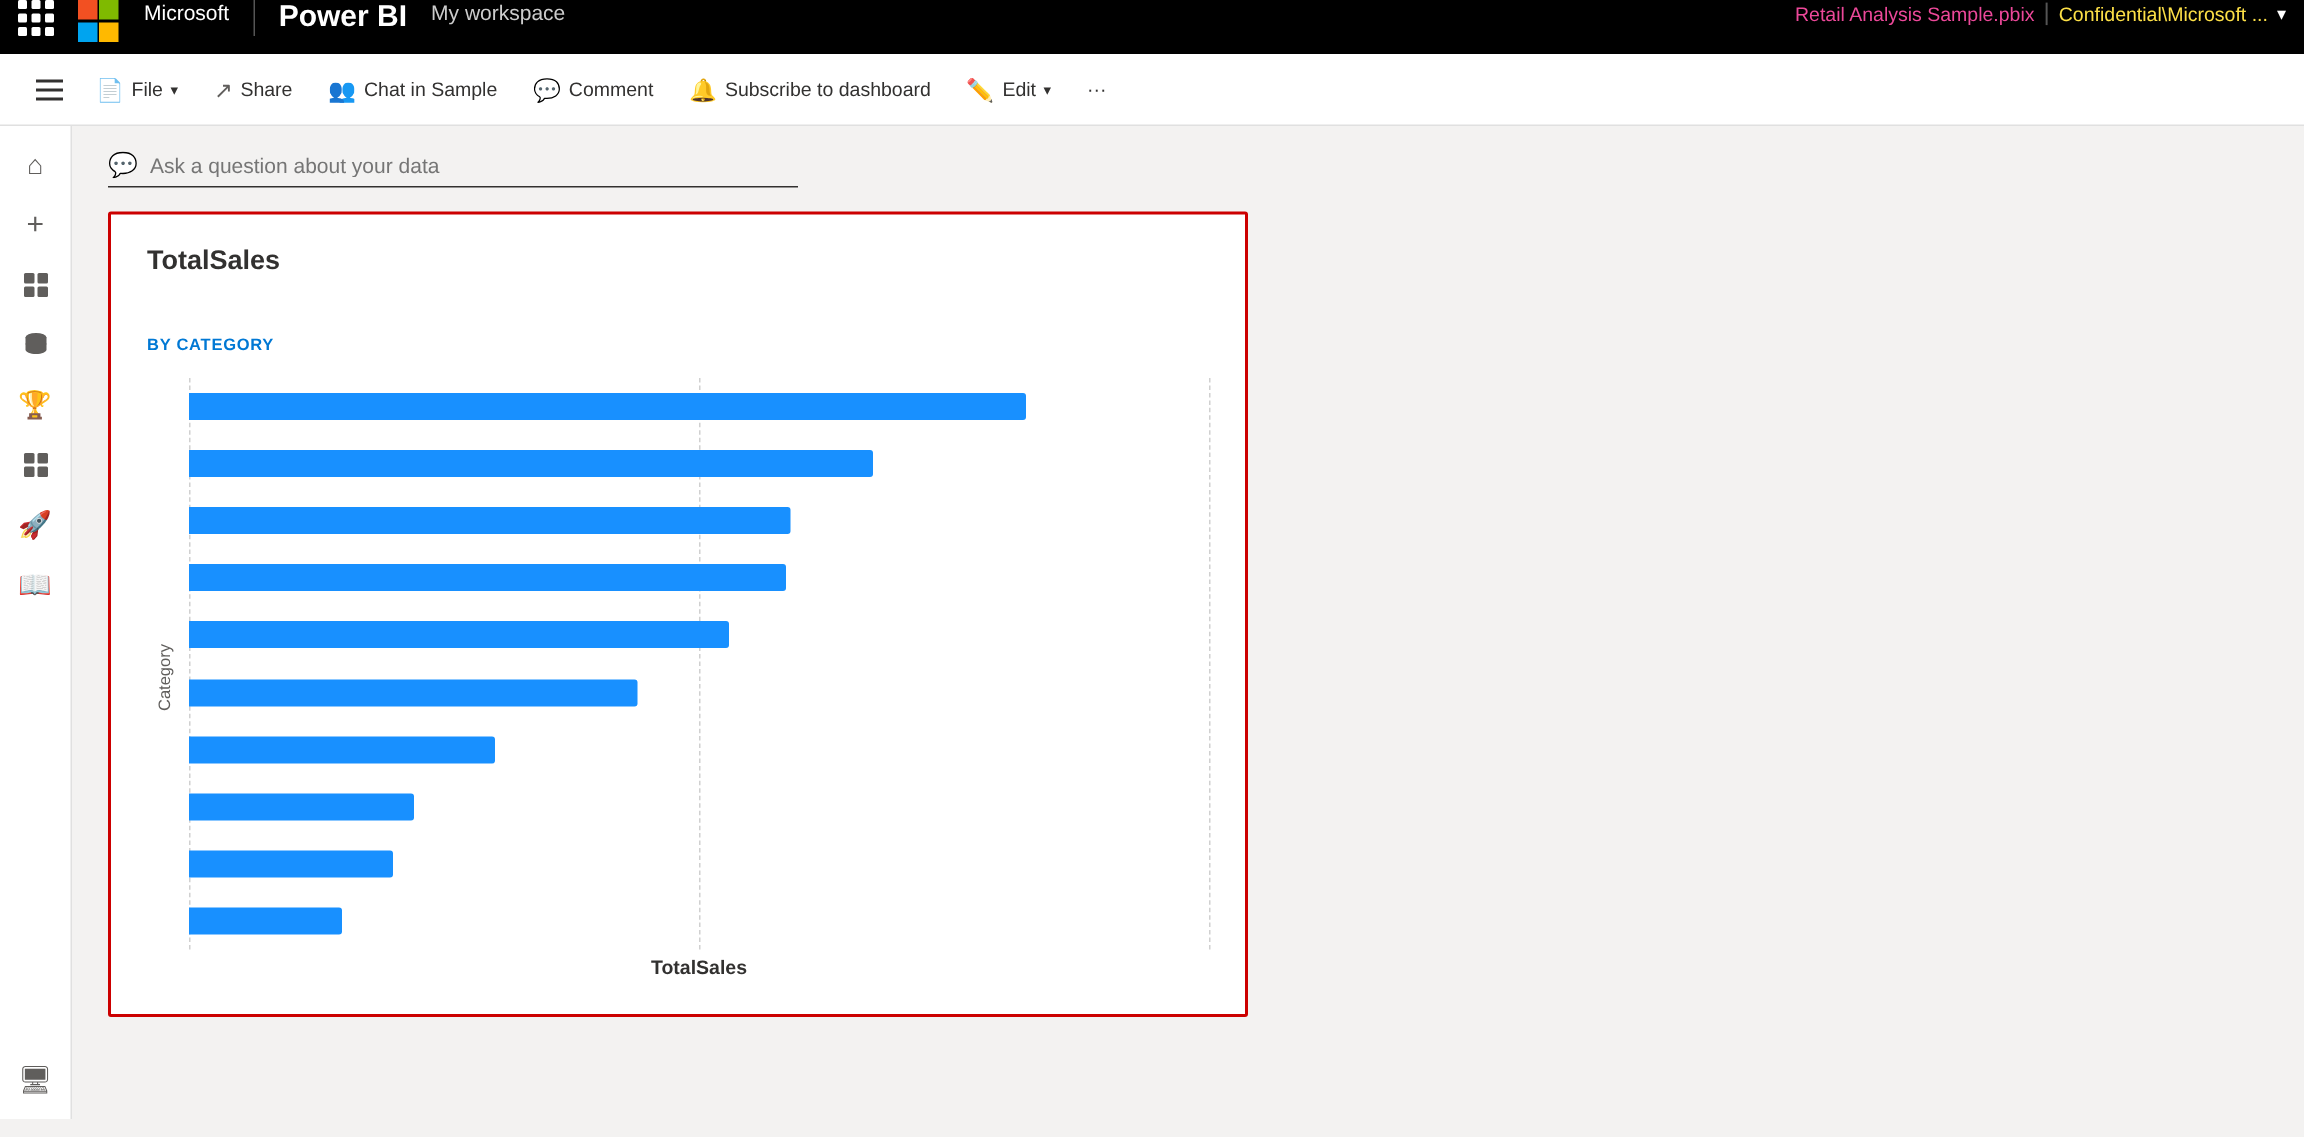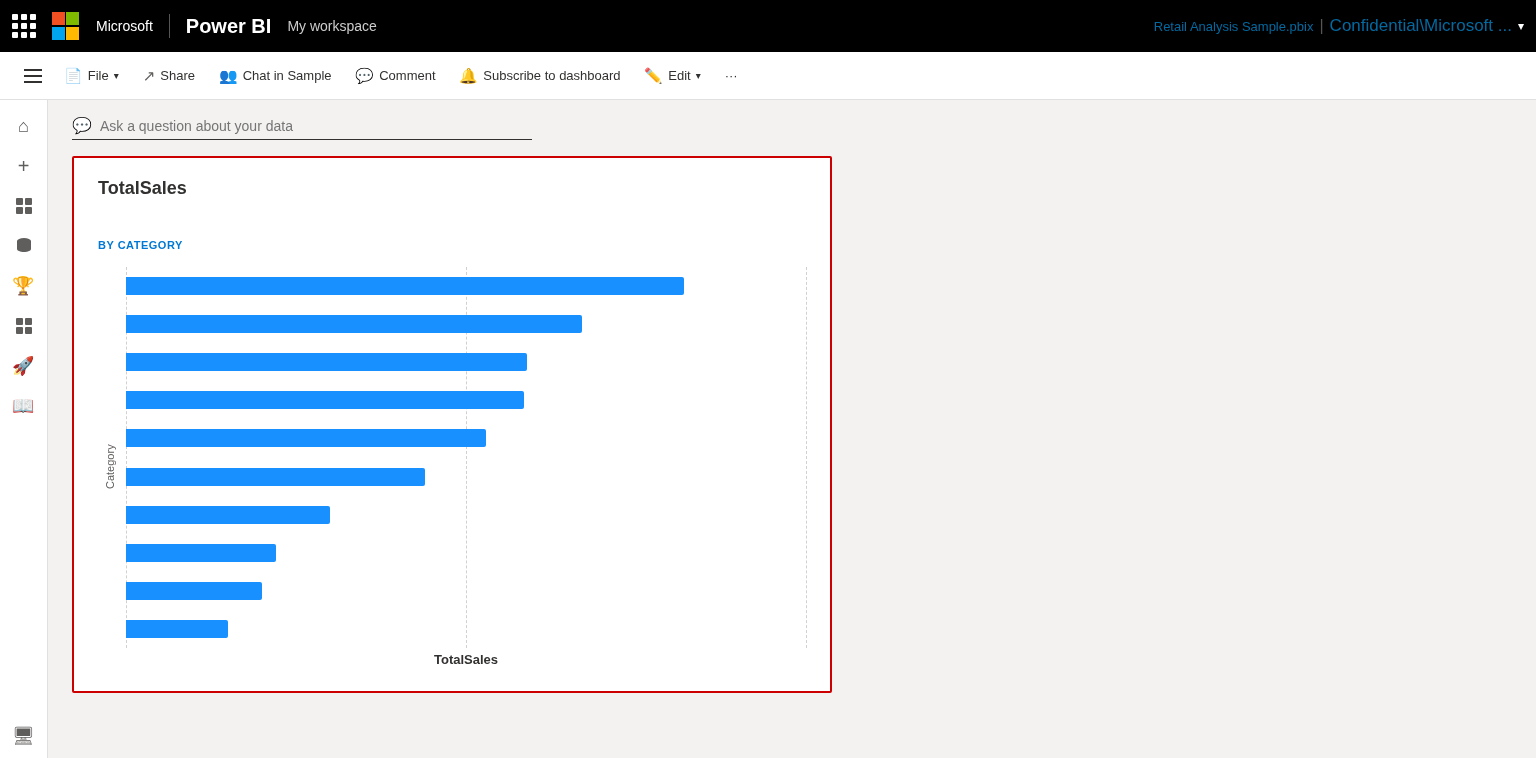--- a/index.html
+++ b/index.html
@@ -1,23 +1,23 @@
 <!DOCTYPE html>
 <html><head>
   <meta charset="utf-8">
   <style>
     * { margin: 0; padding: 0; box-sizing: border-box; }
     body { font-family: 'Segoe UI', Arial, sans-serif; background: #f3f2f1; width: 1536px; height: 758px; overflow: hidden; }
 
     
     .top-bar {
       display: flex;
-      align-items: center;
+      align-items: flex-start;
       background: #000;
-      height: 52px;
+      height: 36px;
       padding: 0 12px;
       gap: 16px;
     }
     .top-bar-dots {
       display: grid;
       grid-template-columns: repeat(3, 6px);
       gap: 3px;
       cursor: pointer;
     }
     .top-bar-dots span {
@@ -268,23 +268,23 @@
     <div class="ms-logo-q"></div>
     <div class="ms-logo-q"></div>
     <div class="ms-logo-q"></div>
     <div class="ms-logo-q"></div>
   </div>
   <span style="color:#fff;font-size:14px;font-weight:400;">Microsoft</span>
   <div class="brand-separator"></div>
   <span style="color:#fff;font-size:20px;font-weight:600;">Power BI</span>
   <span style="color:#ccc;font-size:14px;">My workspace</span>
   <div class="top-bar-right">
-    <span style="color:#0369a1;font-size:13px;margin-left:39px;">Retail Analysis Sample.pbix</span>
+    <span style="color:#ec4899;font-size:13px;margin-left:39px;">Retail Analysis Sample.pbix</span>
     <span style="color:#555;">|</span>
-    <span style="color:#0369a1;font-size:17px;">Confidential\Microsoft ...</span>
+    <span style="color:#fde047;font-size:13px;">Confidential\Microsoft ...</span>
     <span style="color:#fff;font-size:12px;cursor:pointer;">▾</span>
   </div>
 </div>
 
 <div class="toolbar">
   <div class="hamburger-btn">
     <span></span>
       <span></span>
       <span></span>
   </div>

